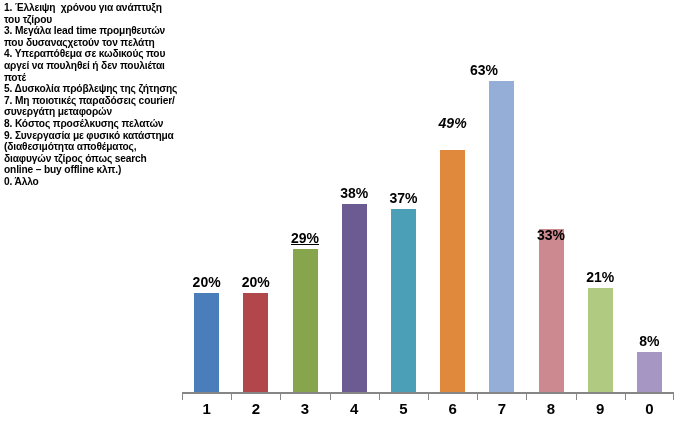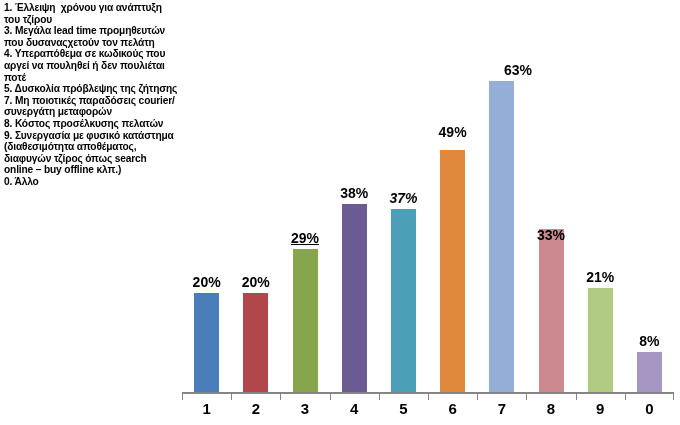--- a/index.html
+++ b/index.html
@@ -113,23 +113,23 @@
         <div class="bar" style="left: 307.3px; width: 25px; height: 311.4px; background: rgb(148, 174, 216);"></div>
         <div class="bar" style="left: 356.5px; width: 25px; height: 163.114px; background: rgb(204, 138, 144);"></div>
         <div class="bar" style="left: 405.7px; width: 25px; height: 103.8px; background: rgb(176, 202, 129);"></div>
         <div class="bar" style="left: 454.9px; width: 25px; height: 39.5429px; background: rgb(165, 150, 196);"></div>
       </div>
     <div id="labels-layer">
         <div class="bar-label" style="left: -5.4px; width: 60px; top: 274.143px;">20%</div>
         <div class="bar-label" style="left: 43.8px; width: 60px; top: 274.143px;">20%</div>
         <div class="bar-label" style="left: 93px; width: 60px; top: 229.657px; text-decoration: underline;">29%</div>
         <div class="bar-label" style="left: 142.2px; width: 60px; top: 185.171px;">38%</div>
-        <div class="bar-label" style="left: 191.4px; width: 60px; top: 190.114px; font-style: italic;">37%</div>
-        <div class="bar-label" style="left: 240.6px; width: 60px; top: 124px;">49%</div>
-        <div class="bar-label" style="left: 306px; width: 60px; top: 61.6px;">63%</div>
+        <div class="bar-label" style="left: 191.4px; width: 60px; top: 190.114px;">37%</div>
+        <div class="bar-label" style="left: 240.6px; width: 60px; top: 115px; font-style: italic;">49%</div>
+        <div class="bar-label" style="left: 272px; width: 60px; top: 61.6px;">63%</div>
         <div class="bar-label" style="left: 339px; width: 60px; top: 227px;">33%</div>
         <div class="bar-label" style="left: 388.2px; width: 60px; top: 269.2px;">21%</div>
         <div class="bar-label" style="left: 437.4px; width: 60px; top: 333.457px;">8%</div>
       </div>
     <div id="axis-line" style="background: rgb(134, 134, 134);"></div>
     <div id="ticks-layer">
         <div class="tick" style="left: 0px; background: rgb(134, 134, 134);"></div>
         <div class="tick" style="left: 49.2px; background: rgb(134, 134, 134);"></div>
         <div class="tick" style="left: 98.4px; background: rgb(134, 134, 134);"></div>
         <div class="tick" style="left: 147.6px; background: rgb(134, 134, 134);"></div>

